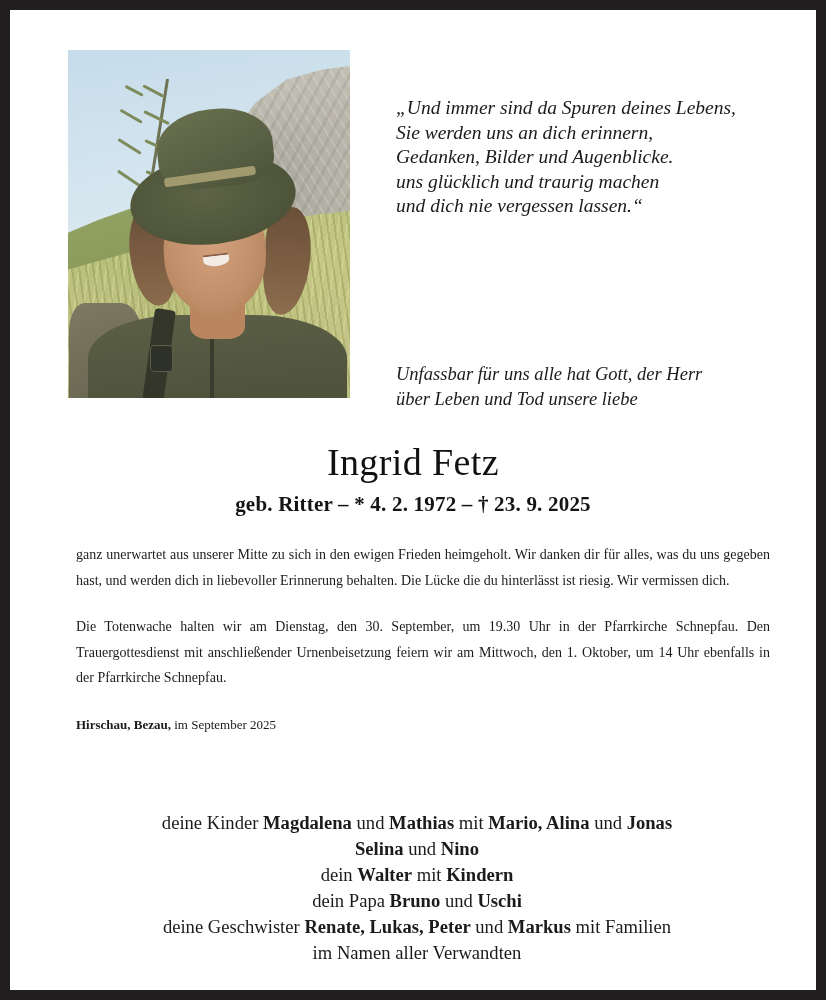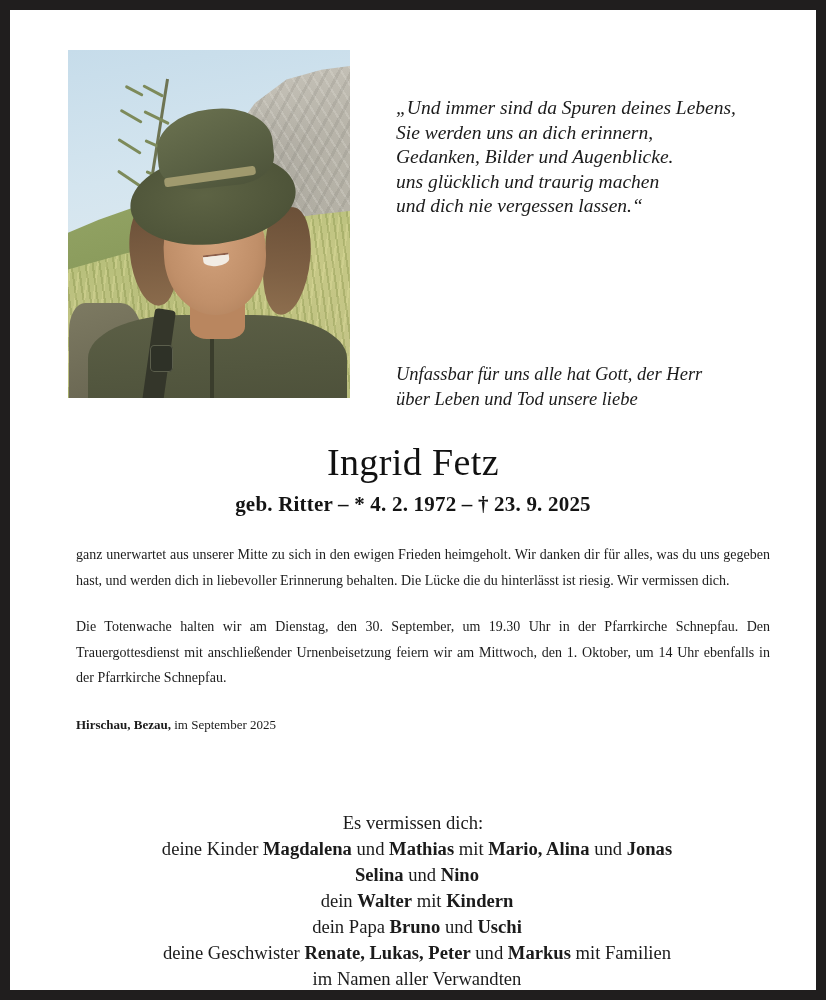--- a/index.html
+++ b/index.html
@@ -461,21 +461,20 @@
       <div class="dates">geb. Ritter – * 4. 2. 1972 – † 23. 9. 2025</div>
     </div>
 
     <div class="body-text">
       <p class="para last-line-left">ganz unerwartet aus unserer Mitte zu sich in den ewigen Frieden heimgeholt. Wir danken dir für alles, was du uns gegeben hast, und werden dich in liebevoller Erinnerung behalten. Die Lücke die du hinterlässt ist riesig. Wir vermissen dich.</p>
       <p class="para last-line-left">Die Totenwache halten wir am Dienstag, den 30. September, um 19.30 Uhr in der Pfarrkirche Schnepfau. Den Trauergottesdienst mit anschließender Urnenbeisetzung feiern wir am Mittwoch, den 1. Oktober, um 14 Uhr ebenfalls in der Pfarrkirche Schnepfau.</p>
       <p class="place-line"><b>Hirschau, Bezau,</b><span> im September 2025</span></p>
     </div>
 
     <div class="mourners">
-      <div class="mourn-head">Es vermissen dich:</div>
       <div id="mourners-list">
           <div class="mourn-line"><span>deine Kinder </span><b>Magdalena</b><span> und </span><b>Mathias</b><span> mit </span><b>Mario, Alina</b><span> und </span><b>Jonas</b></div>
           <div class="mourn-line"><b>Selina</b><span> und </span><b>Nino</b></div>
           <div class="mourn-line"><span>dein </span><b>Walter</b><span> mit </span><b>Kindern</b></div>
           <div class="mourn-line"><span>dein Papa </span><b>Bruno</b><span> und </span><b>Uschi</b></div>
           <div class="mourn-line"><span>deine Geschwister </span><b>Renate, Lukas, Peter</b><span> und </span><b>Markus</b><span> mit Familien</span></div>
           <div class="mourn-line"><span>im Namen aller Verwandten</span></div>
         </div>
     </div>
 

